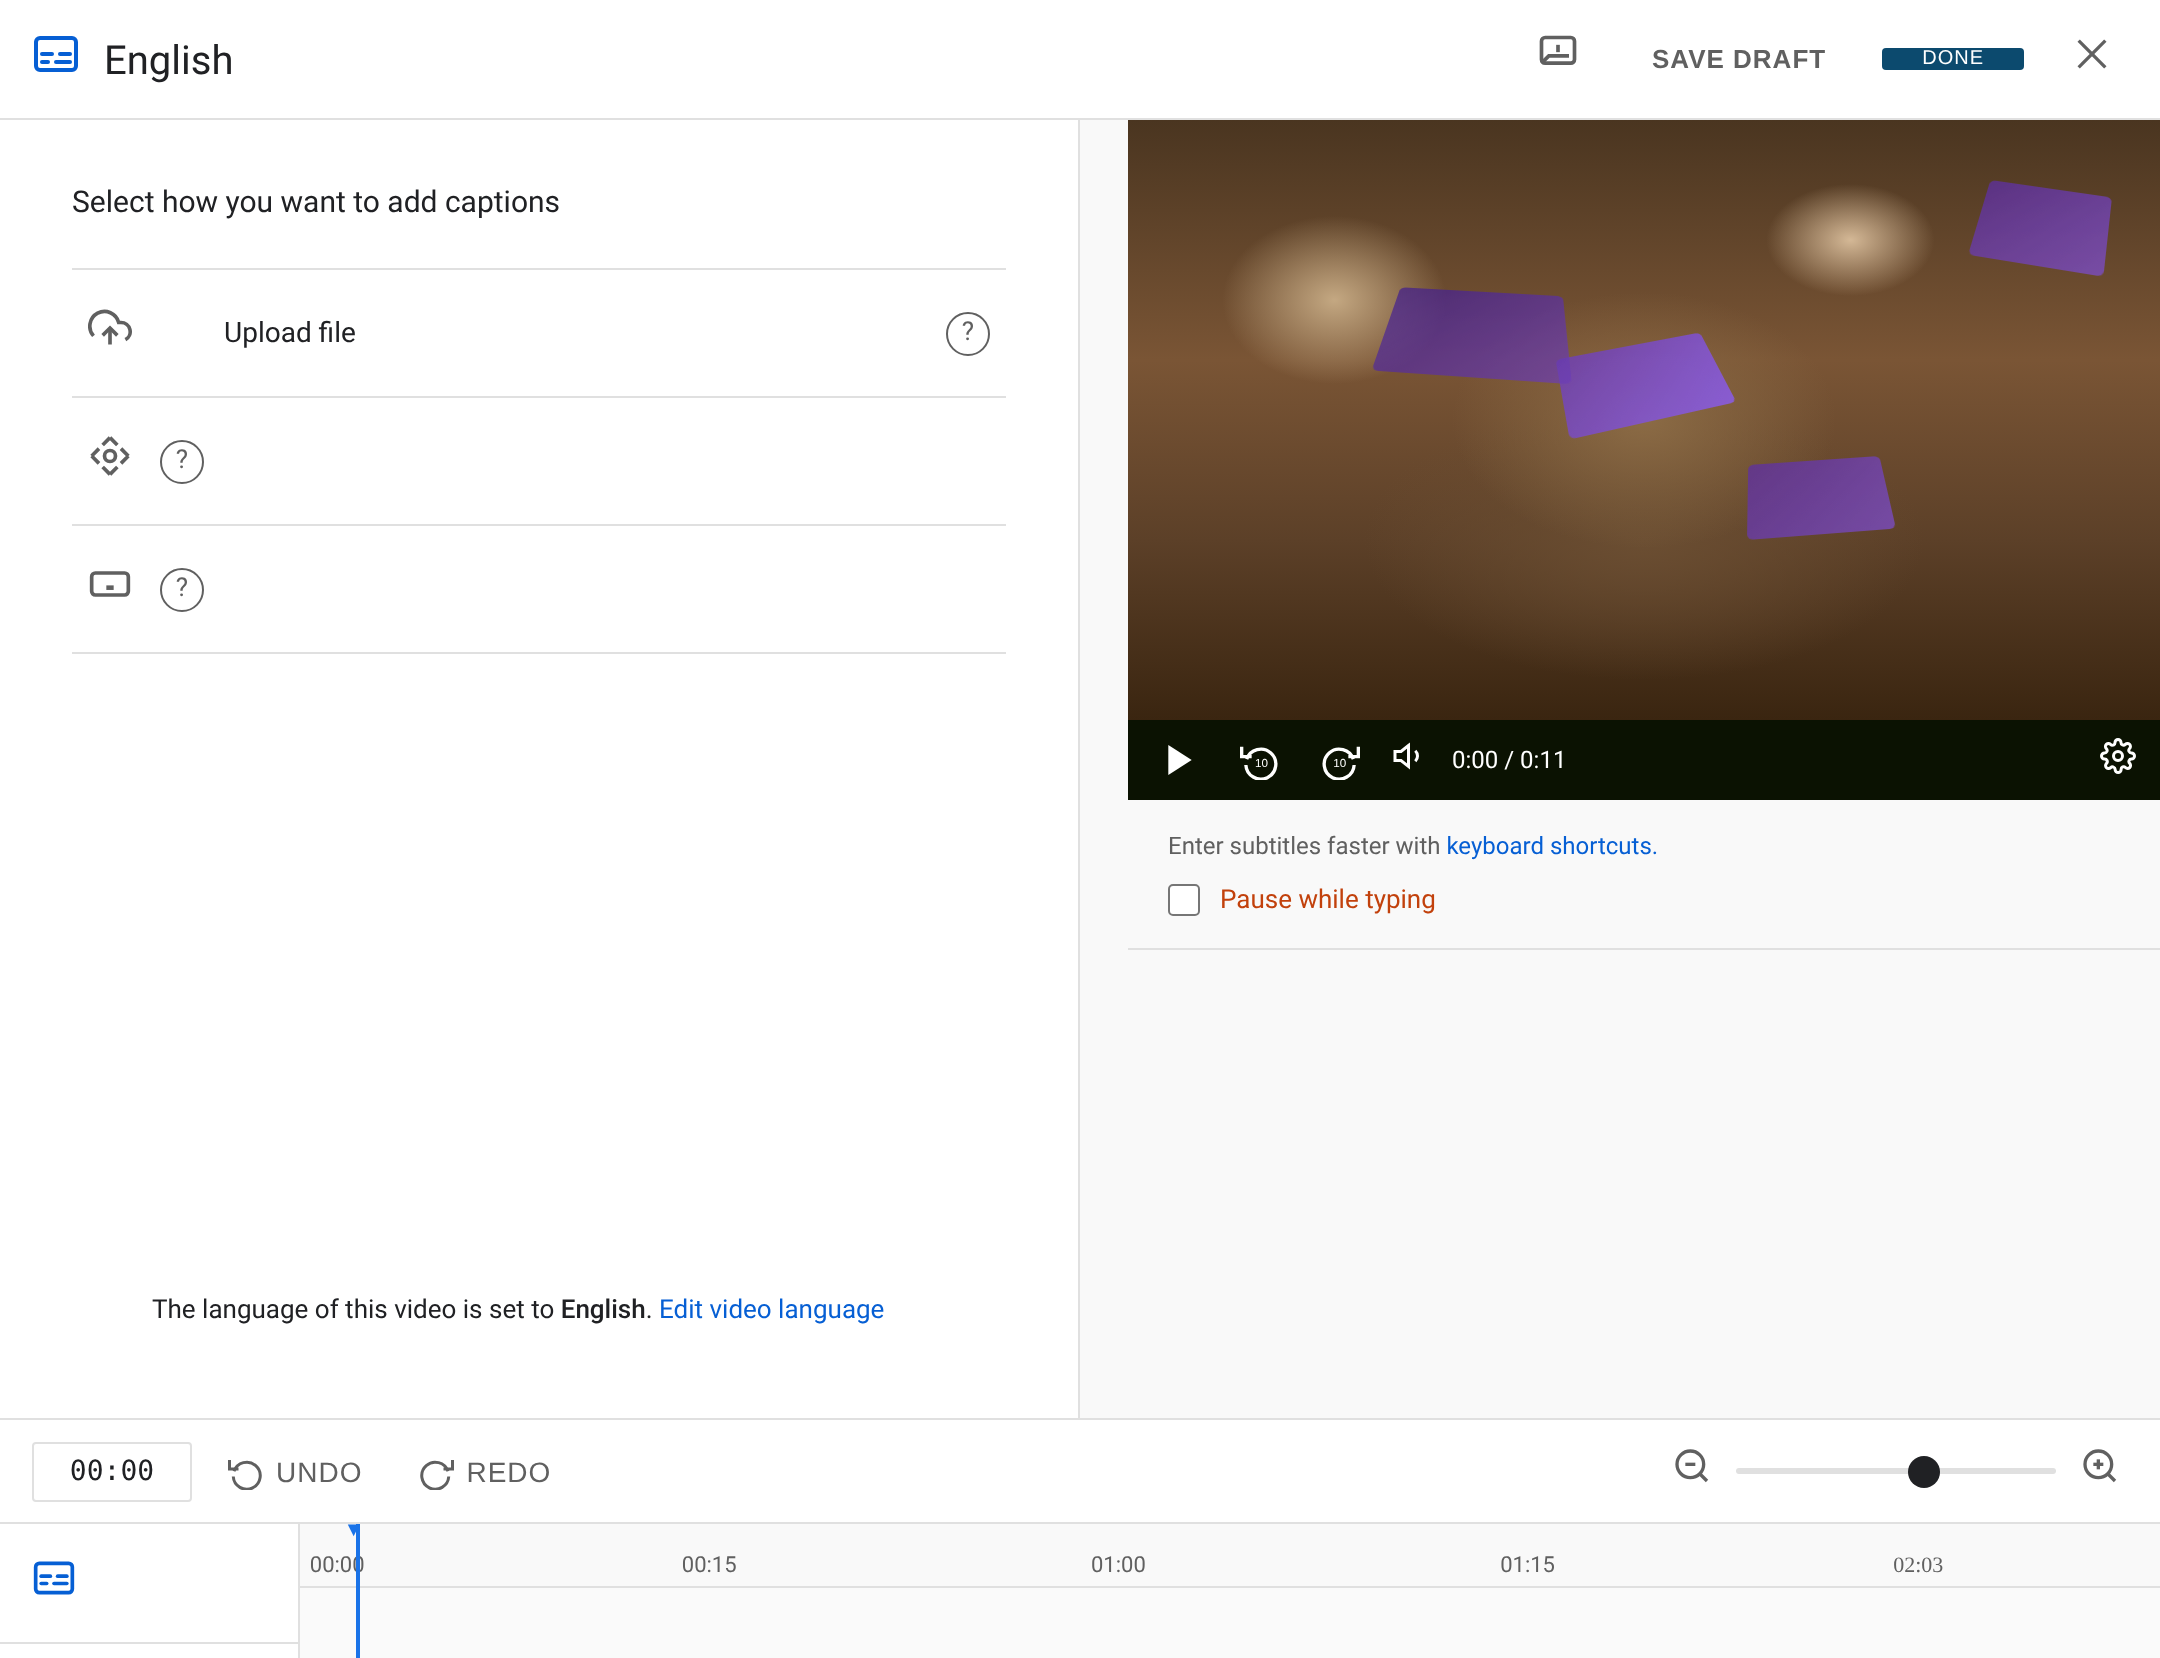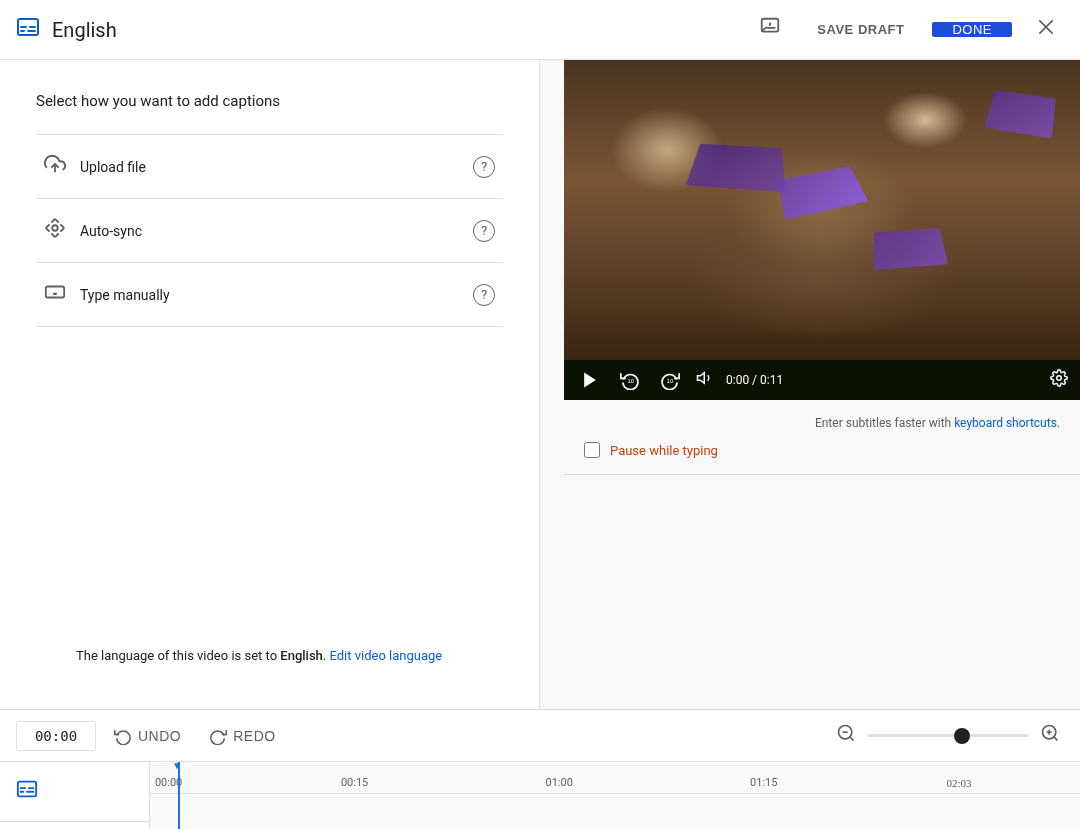--- a/index.html
+++ b/index.html
@@ -14,41 +14,41 @@
     .header-icon { color: #065fd4; font-size: 22px; }
     .header-title { font-size: 20px; font-weight: 400; color: #202124; }
     .header-right { display: flex; align-items: center; gap: 16px; }
     .header-alert-btn { background: none; border: none; cursor: pointer; padding: 8px; color: #606060; font-size: 20px; }
     .save-draft-btn {
       background: none; border: none; cursor: pointer;
       font-size: 13px; font-weight: 700; color: #606060; letter-spacing: 0.5px;
       padding: 8px 12px; text-transform: uppercase;
     }
     .done-btn {
-      background: #1d4ed8; border: none; cursor: pointer;
-      font-size: 13px; font-weight: 500; color: #fff; letter-spacing: 0.5px;
+      background: #0c4a6e; border: none; cursor: pointer;
+      font-size: 10px; font-weight: 500; color: #fff; letter-spacing: 0.5px;
       padding: 0 20px; text-transform: uppercase; border-radius: 2px;
     }
     .close-btn { background: none; border: none; cursor: pointer; color: #606060; font-size: 20px; padding: 8px; }
 
     
     .main-content { display: flex; height: calc(829px - 60px - 120px); gap: 24px; }
 
     
     .left-panel { width: 540px; padding: 32px 36px; border-right: 1px solid #e0e0e0; background: #fff; display: flex; flex-direction: column; }
     .panel-title { font-size: 15px; color: #202124; margin-bottom: 24px; font-weight: 400; }
 
     .option-list { border-top: 1px solid #e0e0e0; }
     .option-item {
       display: flex; align-items: center; padding: 18px 8px;
       border-bottom: 1px solid #e0e0e0; cursor: pointer;
       transition: background 0.15s;
     }
     .option-icon { width: 36px; color: #606060; font-size: 20px; flex-shrink: 0; }
-    .option-label { flex: 1; font-size: 14px; color: #202124; }
+    .option-label { flex: 1; font-size: 14px; color: #202124; margin-left: 32px; }
     .option-help { color: #606060; font-size: 16px; border: 1.5px solid #606060; border-radius: 50%; width: 22px; height: 22px; display: flex; align-items: center; justify-content: center; font-size: 13px; cursor: pointer; }
 
     .footer-text { margin-top: auto; }
     .language-notice { font-size: 13px; color: #202124; margin-bottom: 12px; line-height: 1.5; margin-left: 40px; }
     .language-notice strong { font-weight: 500; }
     .language-link { color: #065fd4; text-decoration: none; cursor: pointer; }
     .auto-caption-notice { font-size: 12px; color: #606060; line-height: 1.5; }
 
     
     .right-panel { flex: 1; display: flex; flex-direction: column; background: #f9f9f9; }
@@ -98,21 +98,21 @@
     .progress-bar-container { position: absolute; top: 0; left: 0; right: 0; height: 3px; background: rgba(255,255,255,0.3); }
     .progress-fill { height: 100%; width: 1%; background: #ff0000; }
 
     .ctrl-btn { background: none; border: none; color: #fff; cursor: pointer; font-size: 18px; padding: 4px; display: flex; align-items: center; }
     .time-display { color: #fff; font-size: 12px; white-space: nowrap; flex: 1; }
     .volume-btn { background: none; border: none; color: #fff; cursor: pointer; font-size: 16px; }
     .settings-btn { background: none; border: none; color: #fff; cursor: pointer; font-size: 18px; margin-left: auto; }
 
     
     .subtitle-info { padding: 16px 20px; background: #f9f9f9; border-bottom: 1px solid #e0e0e0; }
-    .subtitle-info-text { font-size: 12px; color: #606060; text-align: right; }
+    .subtitle-info-text { font-size: 12px; color: #606060; }
     .subtitle-info-text a { color: #065fd4; text-decoration: none; cursor: pointer; }
 
     .pause-checkbox { display: flex; align-items: center; gap: 10px; margin-top: 12px; }
     .pause-checkbox input[type="checkbox"] { width: 16px; height: 16px; cursor: pointer; accent-color: #065fd4; }
     .pause-checkbox label { font-size: 13px; color: #c2410c; cursor: pointer; }
 
     
     .bottom-toolbar {
       height: 52px; background: #fff; border-top: 1px solid #e0e0e0;
       display: flex; align-items: center; padding: 0 16px; gap: 8px;
@@ -210,37 +210,35 @@
       <div class="option-item">
         <span class="option-icon">
           <svg width="22" height="22" viewBox="0 0 24 24" fill="none" stroke="#606060" stroke-width="2">
               <path d="M12 2L8 6m4-4l4 4"></path>
               <circle cx="12" cy="12" r="3"></circle>
               <path d="M12 22l-4-4m4 4l4-4"></path>
               <path d="M2 12l4-4m-4 4l4 4"></path>
               <path d="M22 12l-4-4m4 4l-4 4"></path>
             </svg>
         </span>
-        <span class="option-label">Auto-sync</span>
         <span class="option-help">?</span>
       </div>
       <div class="option-item">
         <span class="option-icon">
           <svg width="22" height="22" viewBox="0 0 24 24" fill="none" stroke="#606060" stroke-width="2">
               <rect x="2" y="6" width="20" height="12" rx="2"></rect>
               <line x1="6" y1="10" x2="6" y2="10" stroke-width="2.5"></line>
               <line x1="10" y1="10" x2="10" y2="10" stroke-width="2.5"></line>
               <line x1="14" y1="10" x2="14" y2="10" stroke-width="2.5"></line>
               <line x1="18" y1="10" x2="18" y2="10" stroke-width="2.5"></line>
               <line x1="6" y1="14" x2="6" y2="14" stroke-width="2.5"></line>
               <line x1="18" y1="14" x2="18" y2="14" stroke-width="2.5"></line>
               <line x1="10" y1="14" x2="14" y2="14" stroke-width="2.5"></line>
             </svg>
         </span>
-        <span class="option-label">Type manually</span>
         <span class="option-help">?</span>
       </div>
     </div>
 
     <div class="footer-text">
       <p class="language-notice">
         <span>The language of this video is set to </span><strong>English</strong>. <a class="language-link">Edit video language</a>
       </p>
     </div>
   </div>

